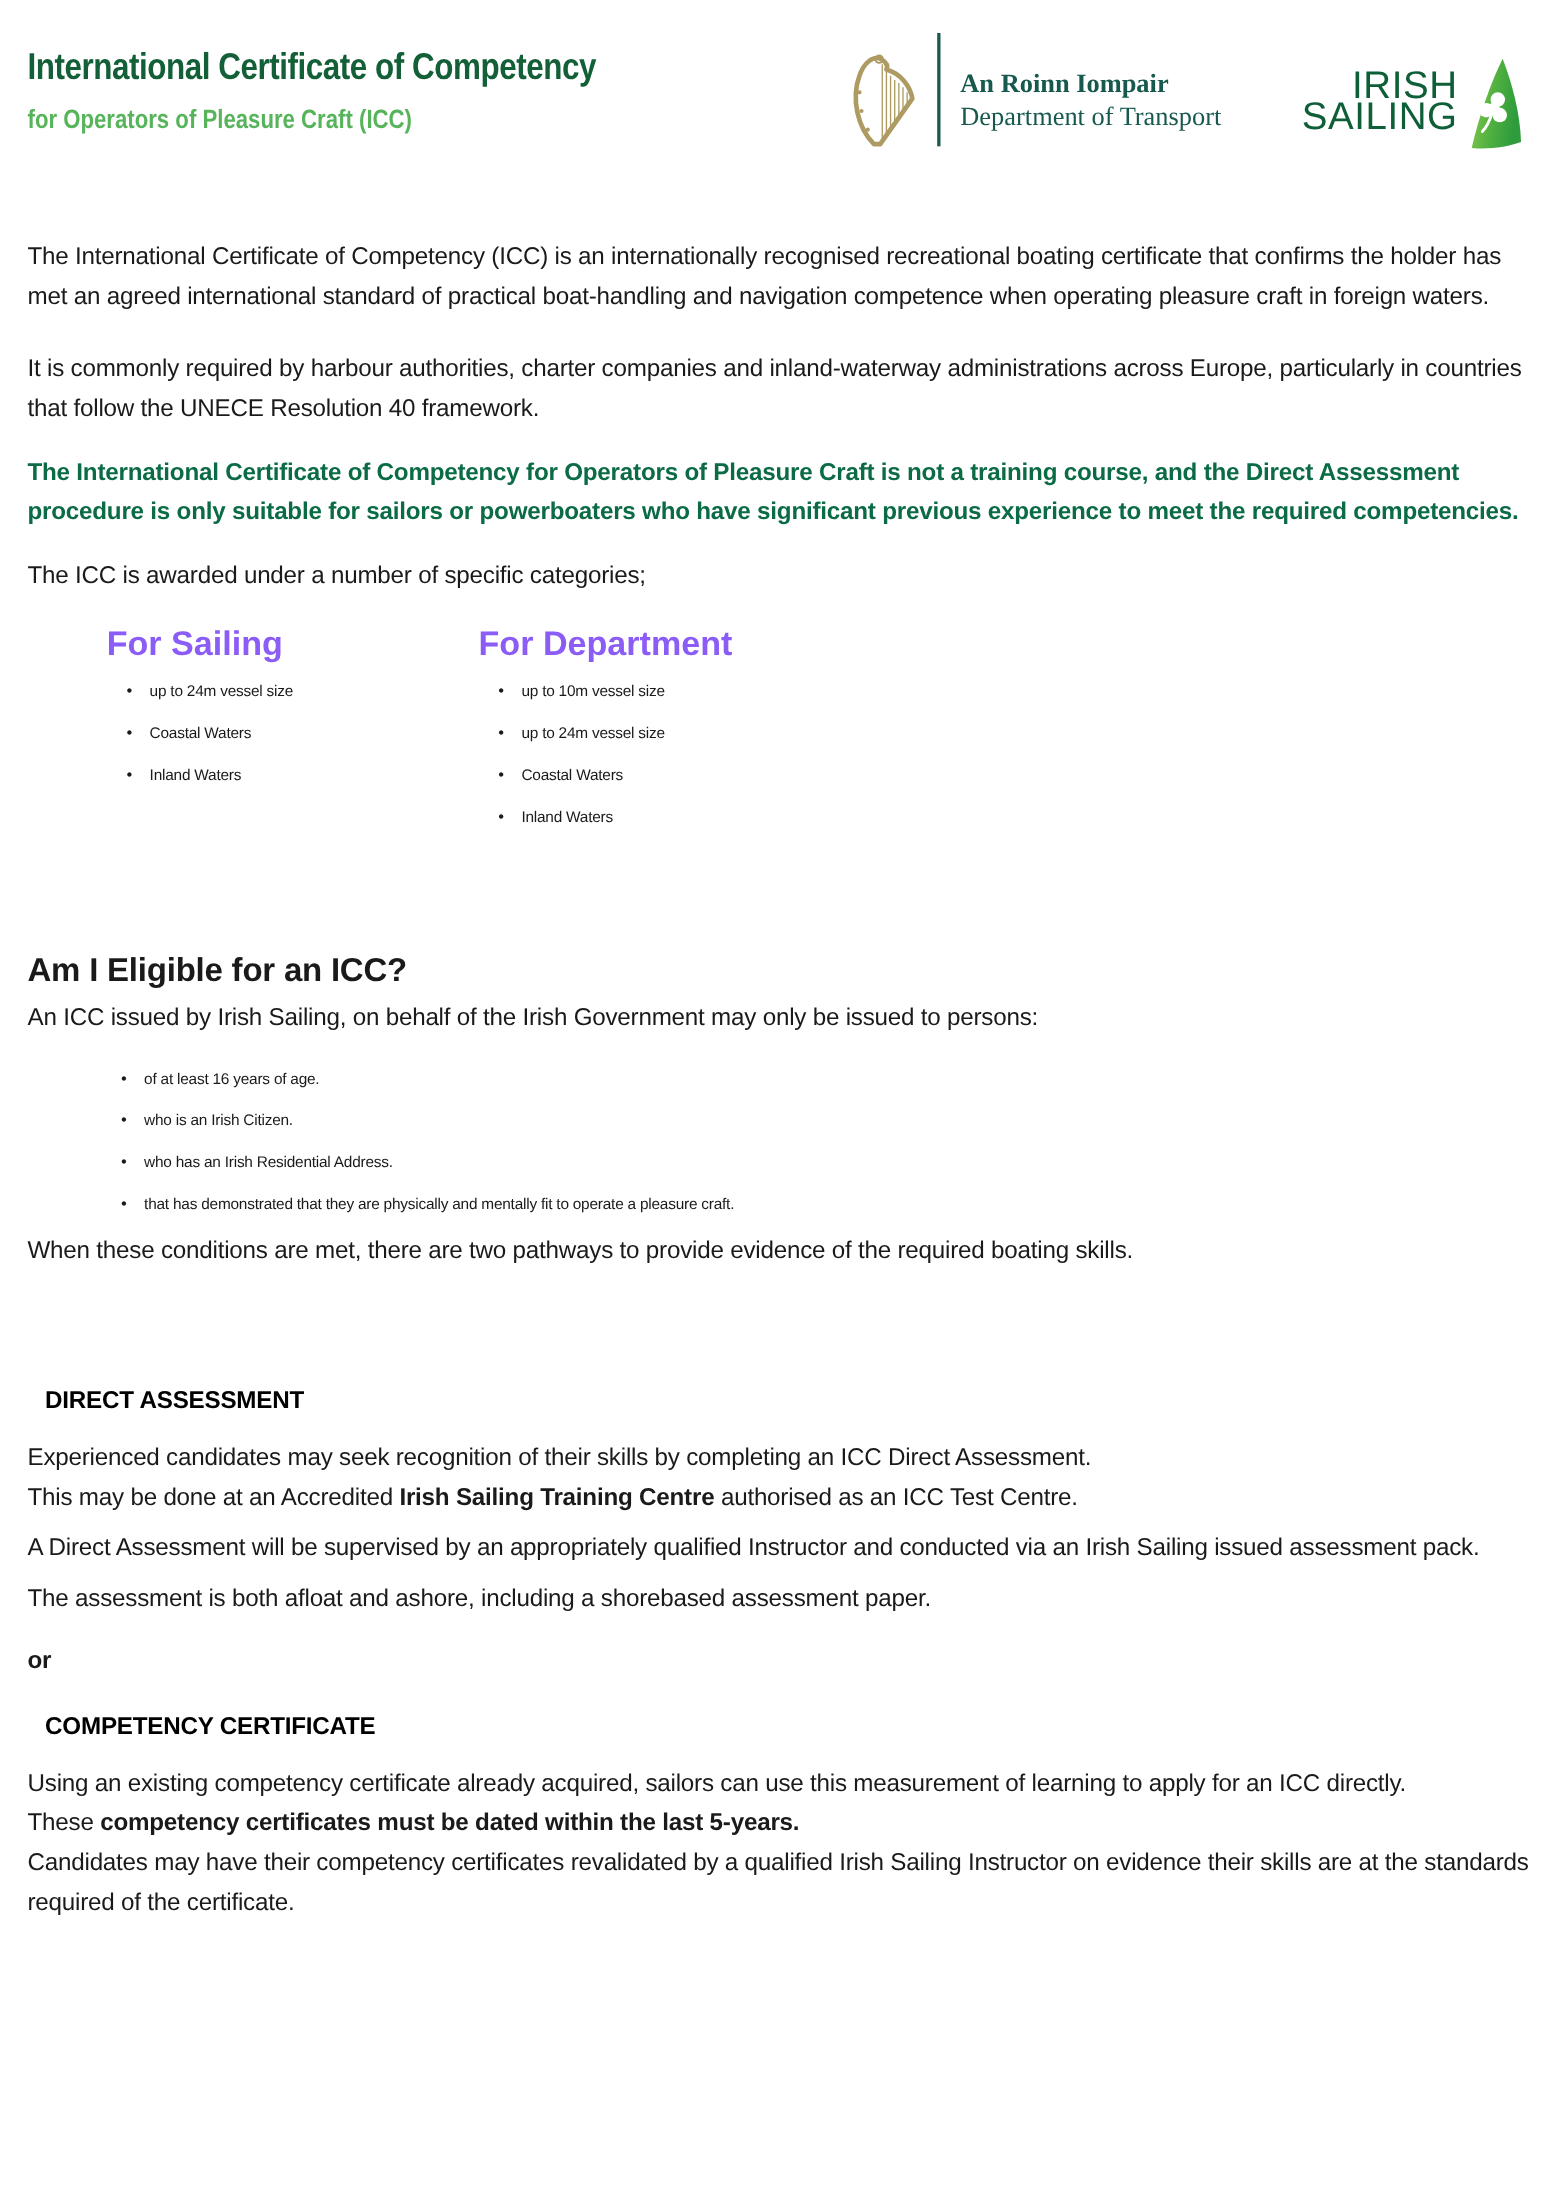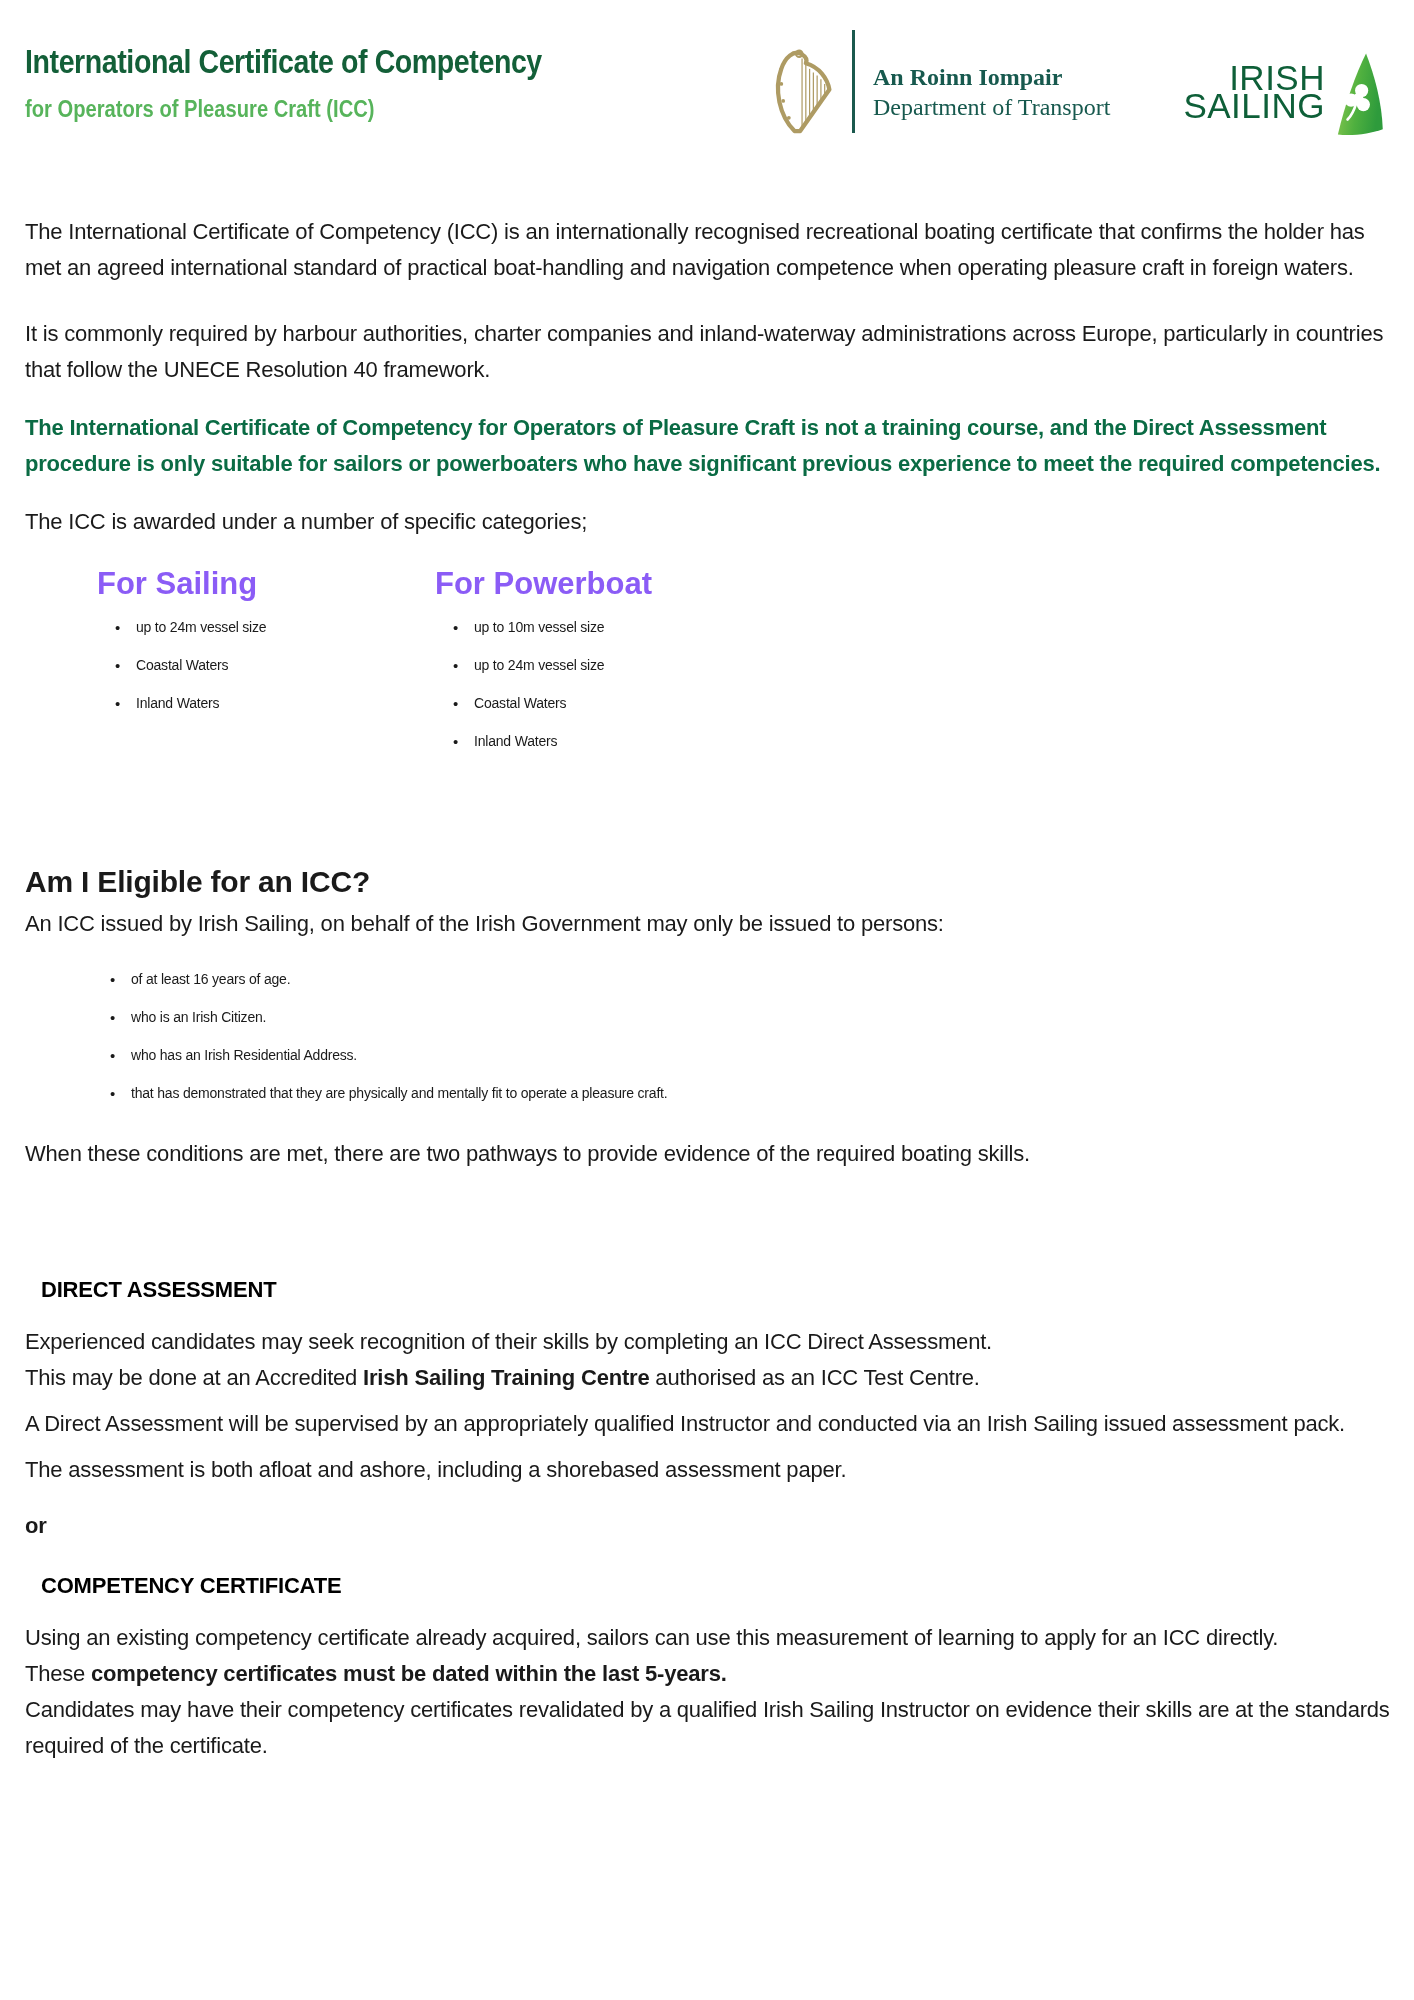--- a/index.html
+++ b/index.html
@@ -54,21 +54,21 @@
   .cols { display:flex; margin-top:26px; }
   .col-sailing { margin-left:72px; width:338px; flex:none; }
   .col-heading { margin:0; font-size:31px; font-weight:bold; color:#8b5cf6; }
   ul.blist { list-style:none; margin:10px 0 0 0; padding:0 0 0 18px; }
   ul.blist li { position:relative; padding-left:21px; margin-bottom:8px; font-size:14px; line-height:30px; letter-spacing:-0.2px; }
   ul.blist li::before { content:"\2022"; position:absolute; left:0; top:1px; font-size:15px; line-height:30px; color:#1a1a1a; }
 
   .elig-heading { margin-top:100px; font-size:30px; font-weight:bold; letter-spacing:-0.2px; }
   .elig-intro { margin-top:6px; }
   ul.elig { margin-top:22px; padding-left:85px; }
-  .when { margin-top:28px; }
+  .when { margin-top:10px; }
 
   .section-heading { margin:16px; font-size:22px; font-weight:bold; color:#000000; letter-spacing:-0.2px; }
   #da-heading { margin-top:100px; }
   #da-p1 { margin-top:16px; }
   .gap10 { margin-top:10px; }
   .or { margin-top:20px; font-weight:bold; }
   #cc-heading { margin-top:24px; }
   #cc-p1 { margin-top:14px; }
   .gap8 { margin-top:0; }
   .bold-inline { font-weight:bold; }
@@ -154,21 +154,21 @@
     <div class="cols">
       <div class="col-sailing">
         <p class="col-heading">For Sailing</p>
         <ul class="blist">
           <li><span>up to 24m vessel size</span></li>
           <li><span>Coastal Waters</span></li>
           <li><span>Inland Waters</span></li>
         </ul>
       </div>
       <div>
-        <p class="col-heading">For Powerboat</p>
+        <p class="col-heading">For Department</p>
         <ul class="blist">
           <li><span>up to 10m vessel size</span></li>
           <li><span>up to 24m vessel size</span></li>
           <li><span>Coastal Waters</span></li>
           <li><span>Inland Waters</span></li>
         </ul>
       </div>
     </div>
 
     <p class="p elig-heading">Am I Eligible for an ICC?</p>

